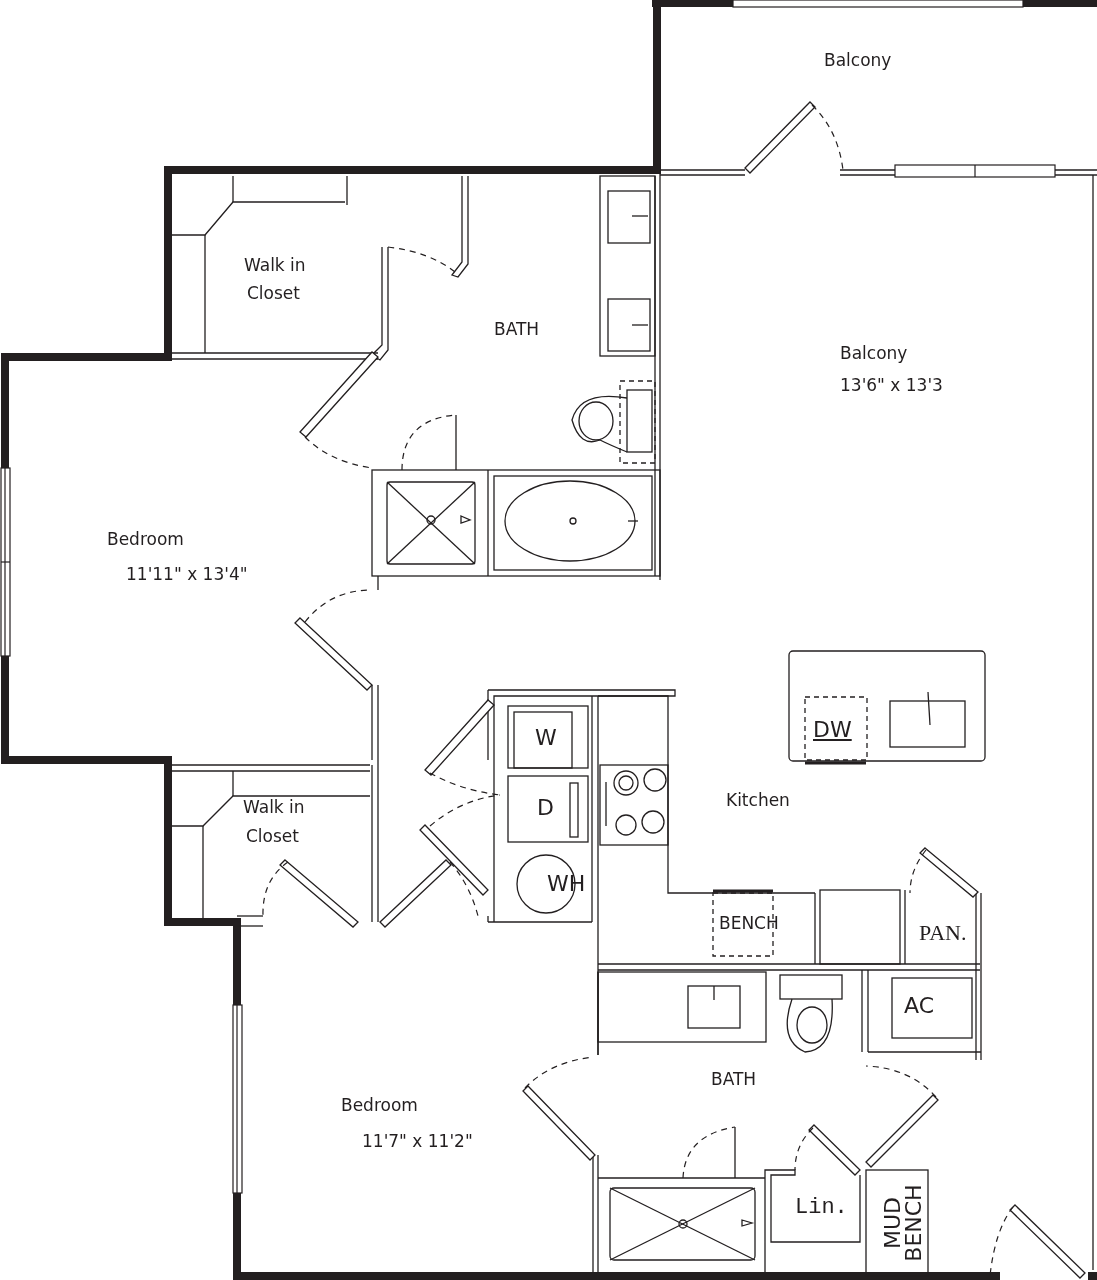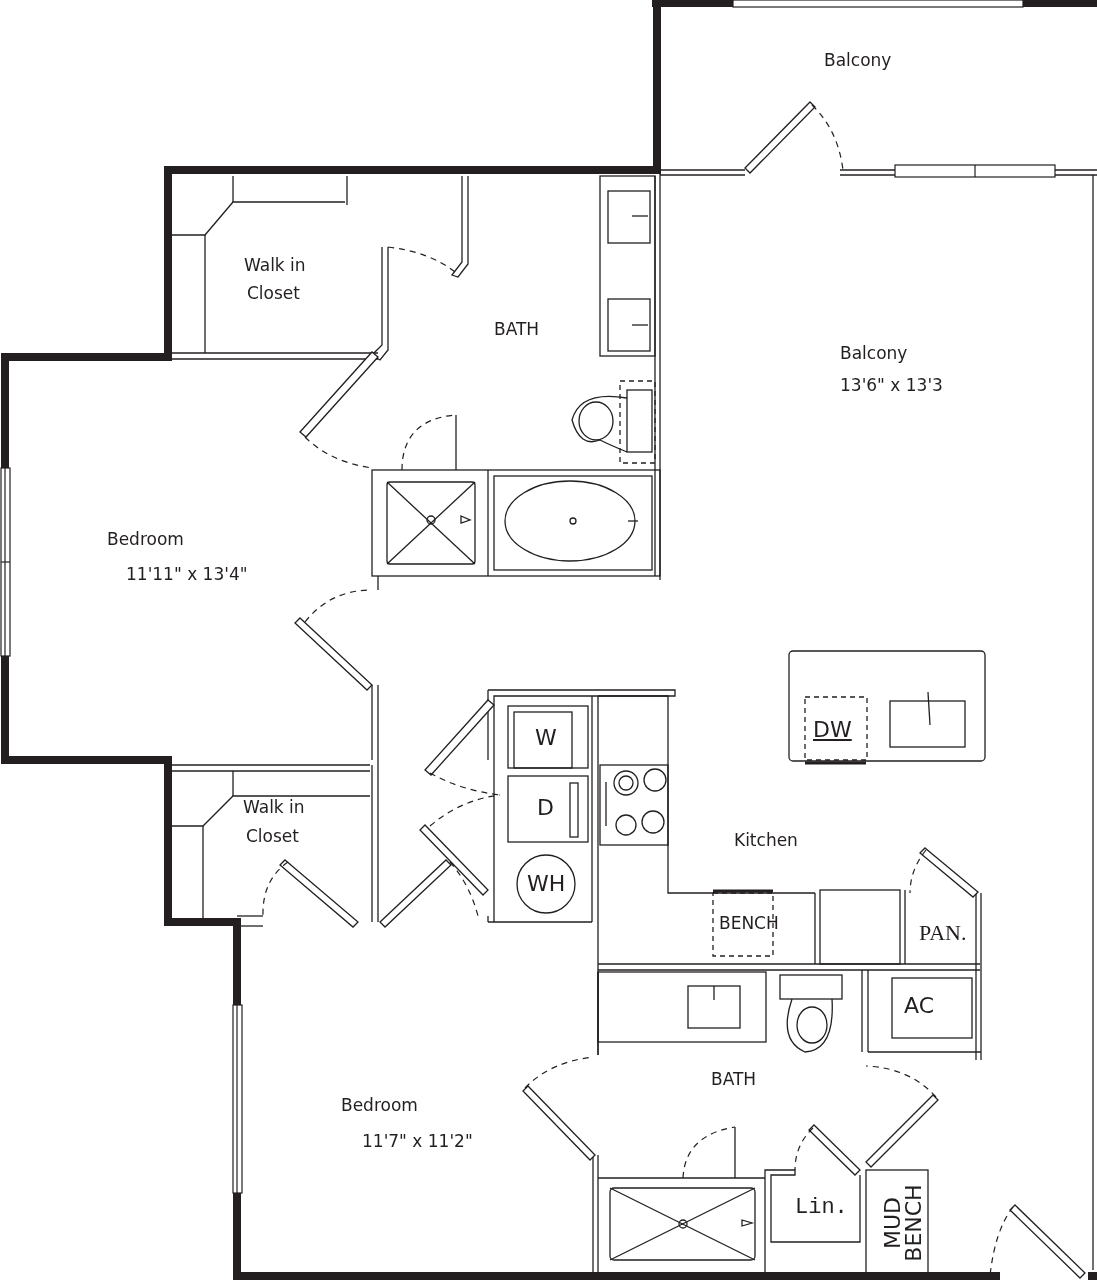--- a/index.html
+++ b/index.html
@@ -202,27 +202,27 @@
 <div class="lbl room" style="left:824px;top:52px;">Balcony</div>
 <div class="lbl room" style="left:840px;top:345px;">Balcony</div>
 <div class="lbl dim" style="left:840px;top:377px;">13'6" x 13'3</div>
 <div class="lbl room" style="left:494px;top:321px;">BATH</div>
 <div class="lbl room" style="left:244px;top:257px;">Walk   in</div>
 <div class="lbl room" style="left:247px;top:285px;">Closet</div>
 <div class="lbl room" style="left:107px;top:531px;">Bedroom</div>
 <div class="lbl dim" style="left:126px;top:566px;">11'11" x 13'4"</div>
 <div class="lbl room" style="left:243px;top:799px;">Walk   in</div>
 <div class="lbl room" style="left:246px;top:828px;">Closet</div>
-<div class="lbl room" style="left:726px;top:832px;margin-left:8px;">Kitchen</div>
+<div class="lbl room" style="left:726px;top:792px;">Kitchen</div>
 <div class="lbl room" style="left:341px;top:1097px;">Bedroom</div>
 <div class="lbl dim" style="left:362px;top:1133px;">11'7" x 11'2"</div>
 <div class="lbl room" style="left:711px;top:1071px;">BATH</div>
 
 <div class="lbl appl" style="left:535px;top:727px;">W</div>
 <div class="lbl appl" style="left:537px;top:797px;">D</div>
-<div class="lbl appl" style="left:527px;top:873px;text-align:center;">WH</div>
+<div class="lbl appl" style="left:547px;top:873px;text-align:center;">WH</div>
 <div class="lbl appl" style="left:813px;top:719px;text-decoration:underline;">DW</div>
 <div class="lbl small" style="left:719px;top:915px;">BENCH</div>
 <div class="lbl appl" style="left:919px;top:922px;font-family:Liberation Serif, serif;">PAN.</div>
 <div class="lbl appl" style="left:904px;top:995px;text-align:center;">AC</div>
 <div class="lbl appl" style="left:795px;top:1197px;font-family:Liberation Mono, monospace;">Lin.</div>
 <div class="lbl appl" style="left:853px;top:1212px;transform:rotate(-90deg);transform-origin:center;width:80px;text-align:center;">MUD</div>
 <div class="lbl appl" style="left:866px;top:1212px;transform:rotate(-90deg);transform-origin:center;width:100px;text-align:center;margin-left:-2px;">BENCH</div>
 
 </body></html>

